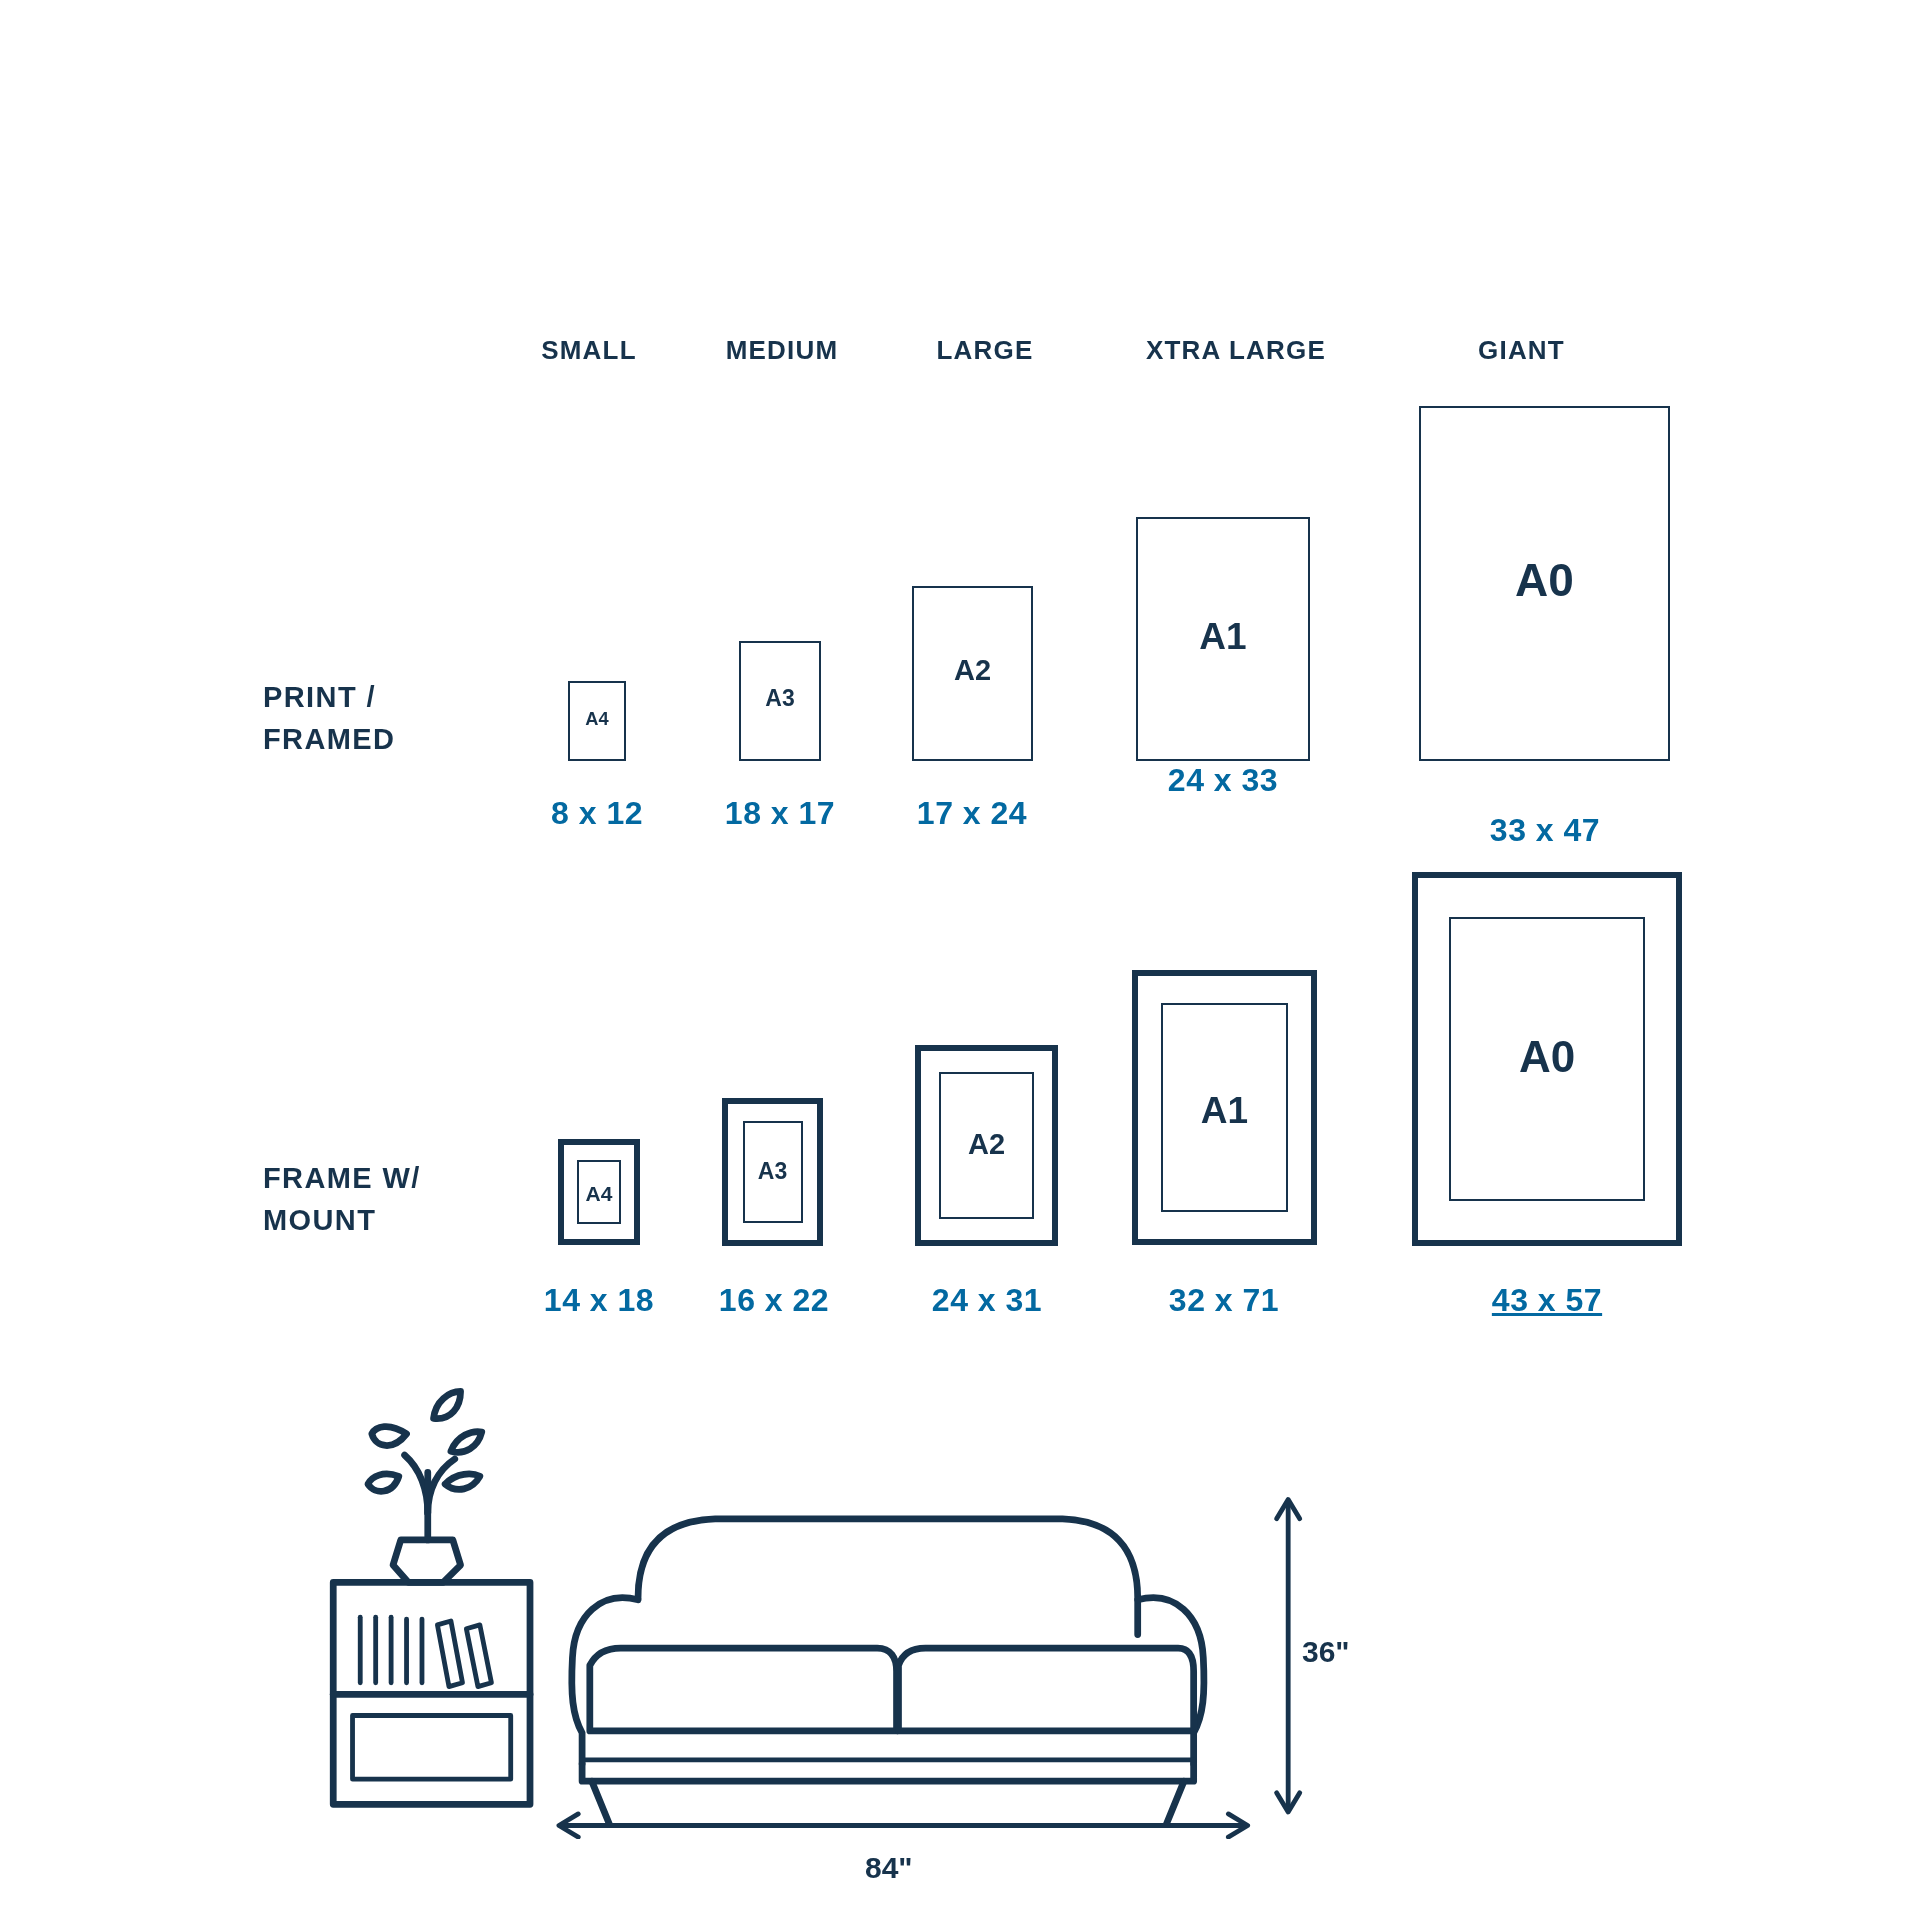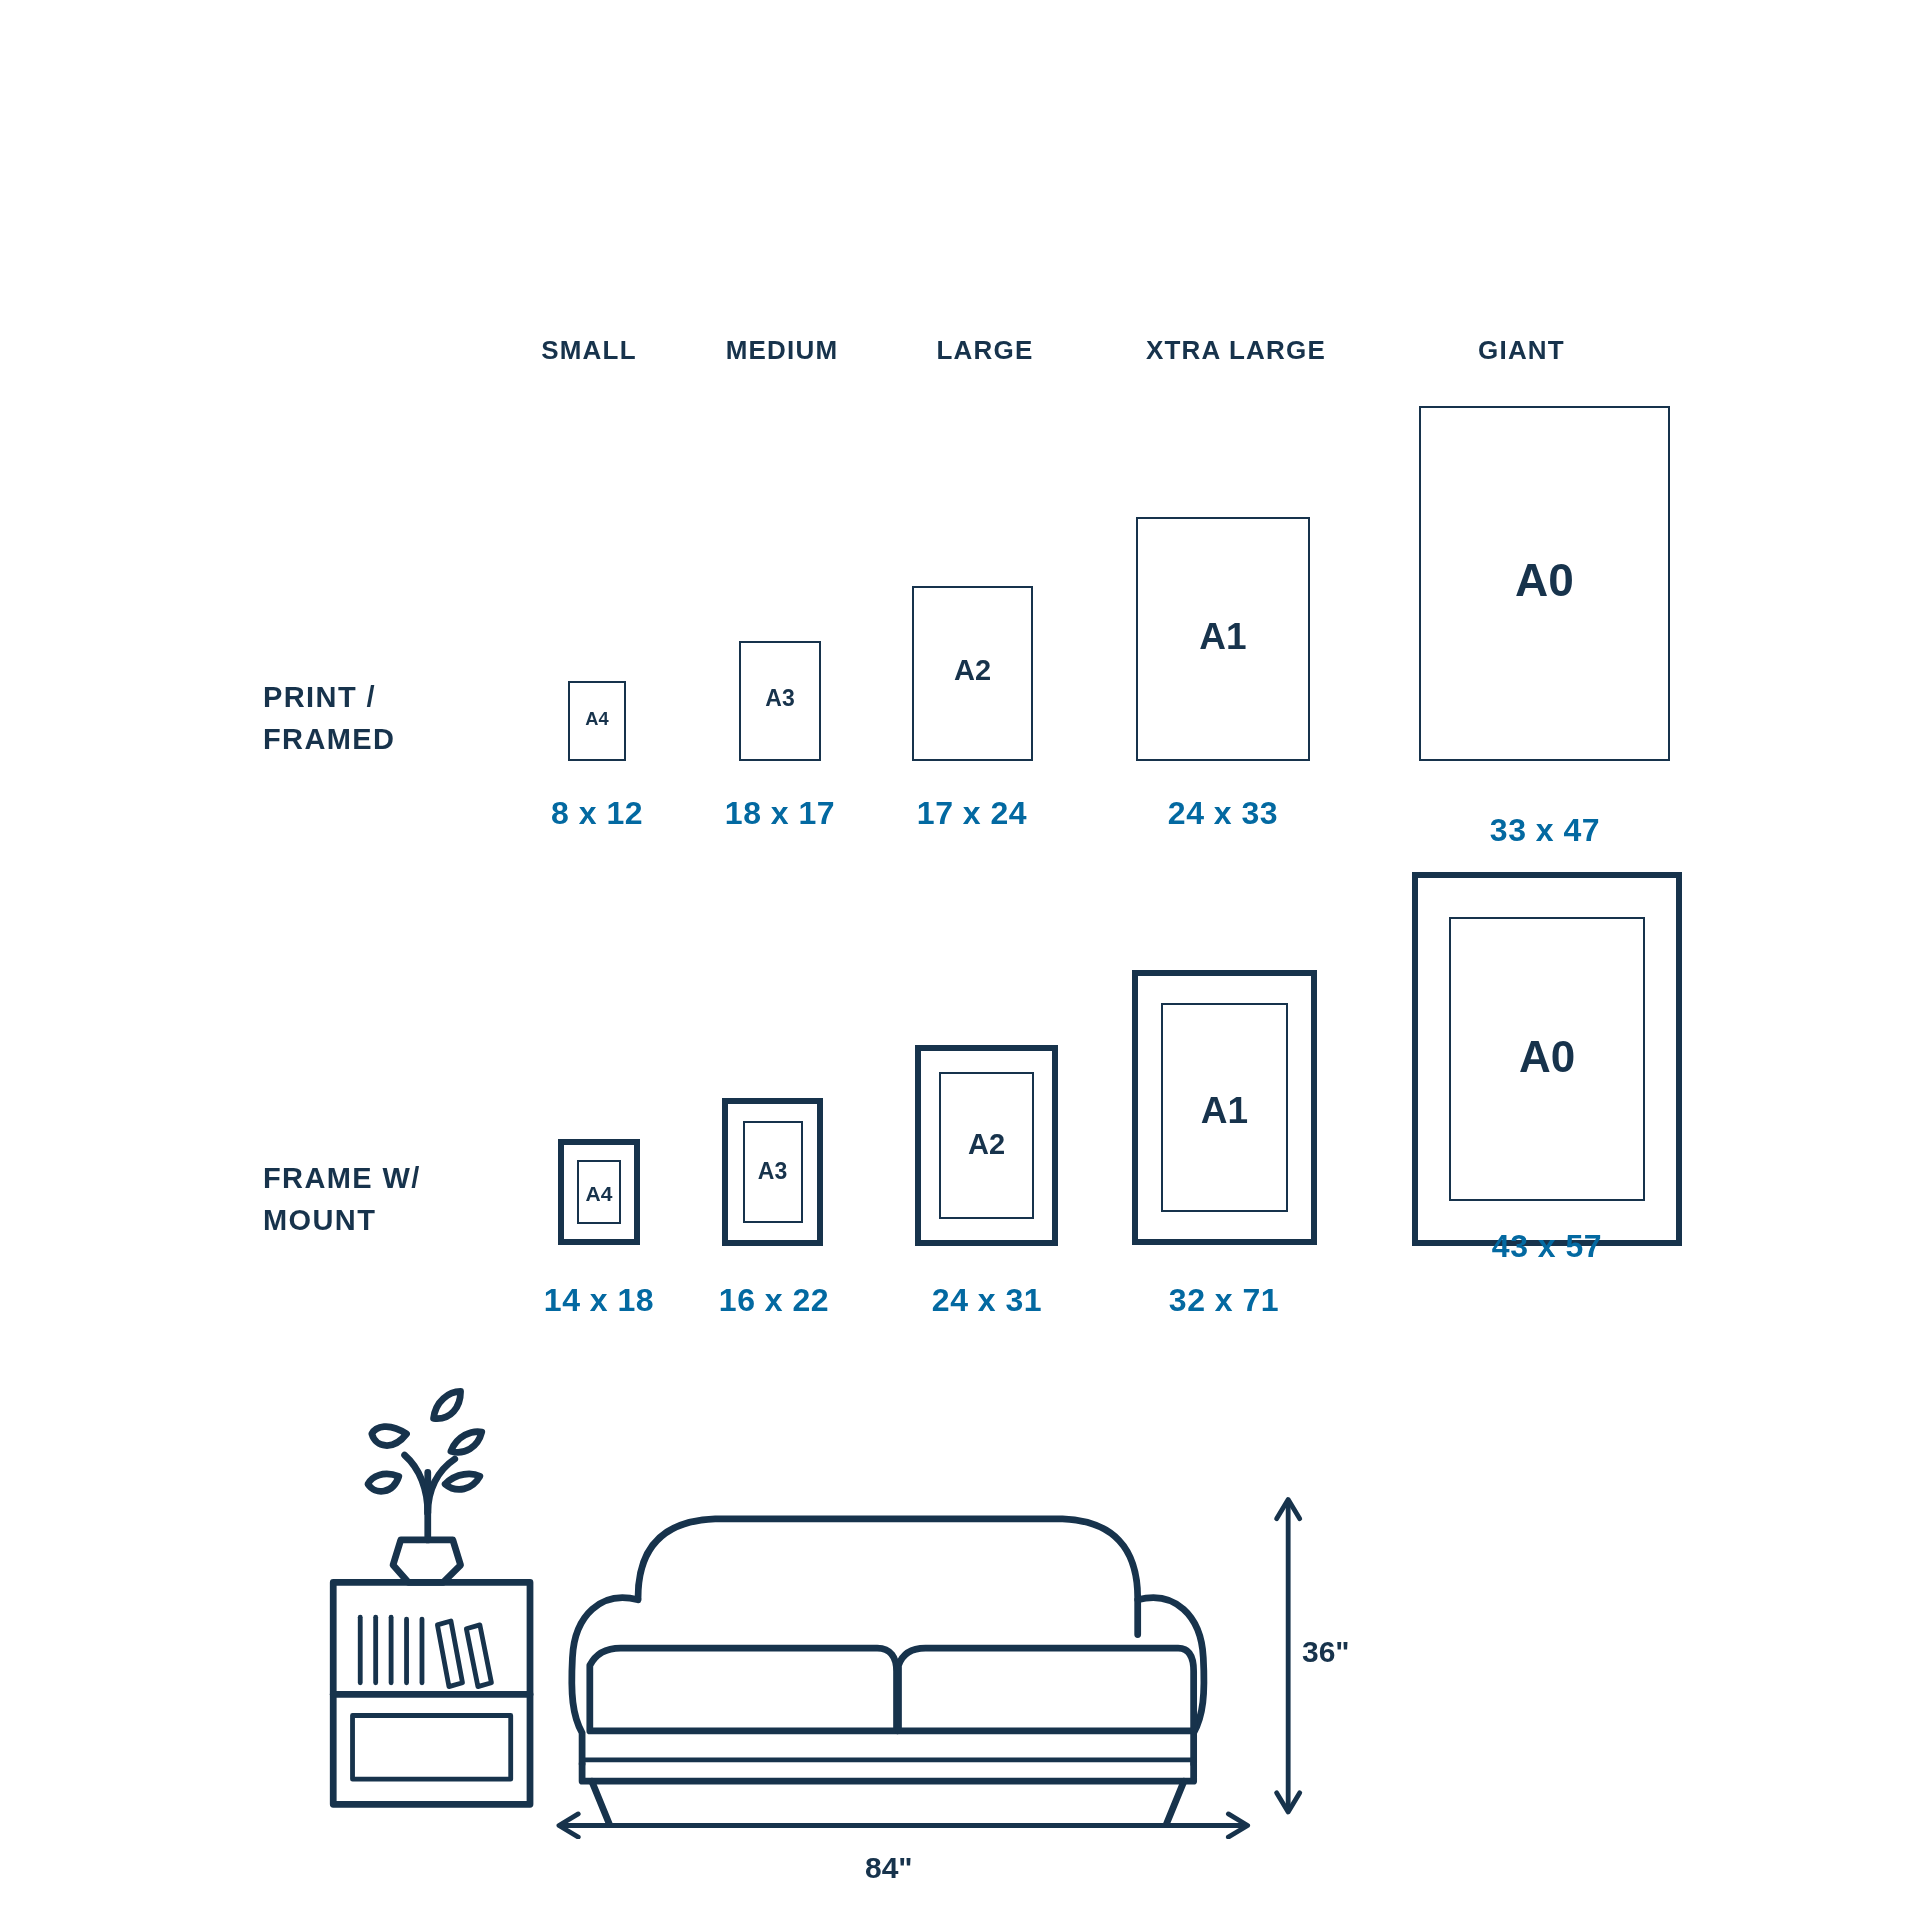--- a/index.html
+++ b/index.html
@@ -134,21 +134,21 @@
   <div class="dim" style="left:693px; top:795px; width:174px;">18 x 17</div>
 
   <div class="frame" style="left:912px; top:586px; width:121px; height:175px;">
     <div class="label" style="top:66px; font-size:29px;">A2</div>
   </div>
   <div class="dim" style="left:885px; top:795px; width:174px;">17 x 24</div>
 
   <div class="frame" style="left:1136px; top:517px; width:174px; height:244px;">
     <div class="label" style="top:97px; font-size:37px;">A1</div>
   </div>
-  <div class="dim" style="left:1136px; top:795px; width:174px;">24 x 33</div>
+  <div class="dim" style="left:1136px; top:762px; width:174px;">24 x 33</div>
 
   <div class="frame" style="left:1419px; top:406px; width:251px; height:355px;">
     <div class="label" style="top:145px; font-size:46px;">A0</div>
   </div>
   <div class="dim" style="left:1458px; top:812px; width:174px;">33 x 47</div>
 
   <div class="row-label" style="left:263px; top:1157px; width:251px;">
     <div>FRAME W/</div>
     <div>MOUNT</div>
   </div>
@@ -174,21 +174,21 @@
   <div class="frame thick" style="left:1132px; top:970px; width:185px; height:275px;">
     <div class="inner" style="left:23px; top:27px; right:23px; bottom:27px;"></div>
     <div class="label" style="top:114px; font-size:37px;">A1</div>
   </div>
   <div class="dim" style="left:1137px; top:1282px; width:174px;">32 x 71</div>
 
   <div class="frame thick" style="left:1412px; top:872px; width:270px; height:374px;">
     <div class="inner" style="left:31px; top:39px; right:31px; bottom:39px;"></div>
     <div class="label" style="top:154px; font-size:44px;">A0</div>
   </div>
-  <div class="dim" style="left:1460px; top:1228px; width:174px;">43 x 57</div>
+  <div class="dim" style="left:1460px; top:1282px; width:174px;text-decoration:underline;">43 x 57</div>
 
   <div class="furniture">
     <svg width="1294" height="463" viewBox="0 0 1340 480" fill="none" stroke="#17334c" stroke-width="7" stroke-linecap="round" stroke-linejoin="round">
 
       <g>
         <path d="M112 142 C112 118, 104 96, 88 82"></path>
         <path d="M112 142 C112 118, 122 98, 140 86"></path>
         <path d="M112 170 L112 100"></path>
         <path d="M90 60 C72 48, 58 52, 54 60 C58 74, 76 78, 90 60 Z"></path>
         <path d="M118 44 C120 26, 134 16, 146 16 C146 32, 136 46, 118 44 Z"></path>

